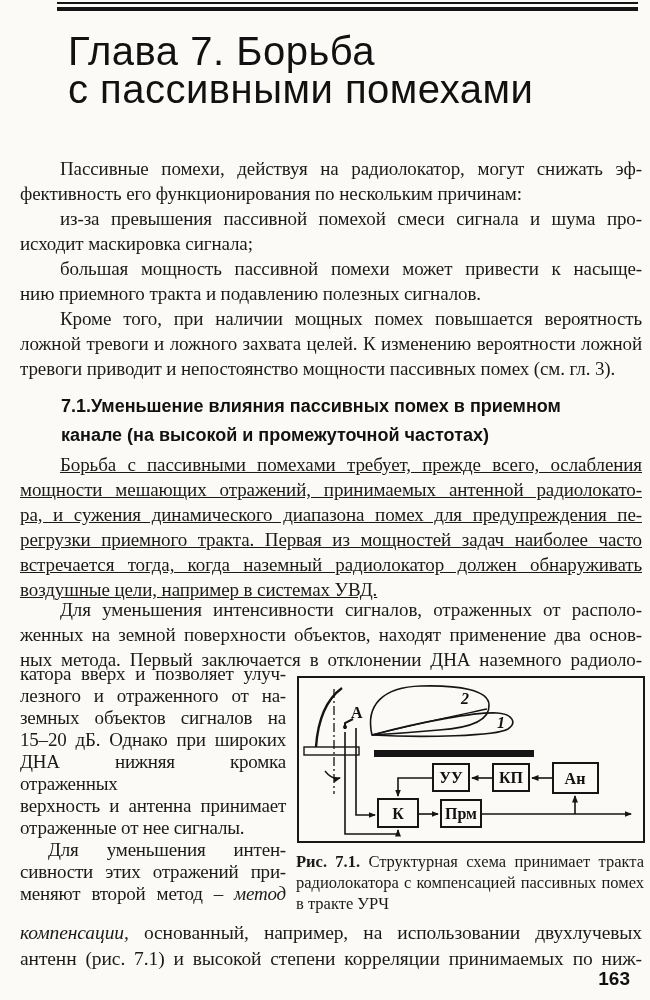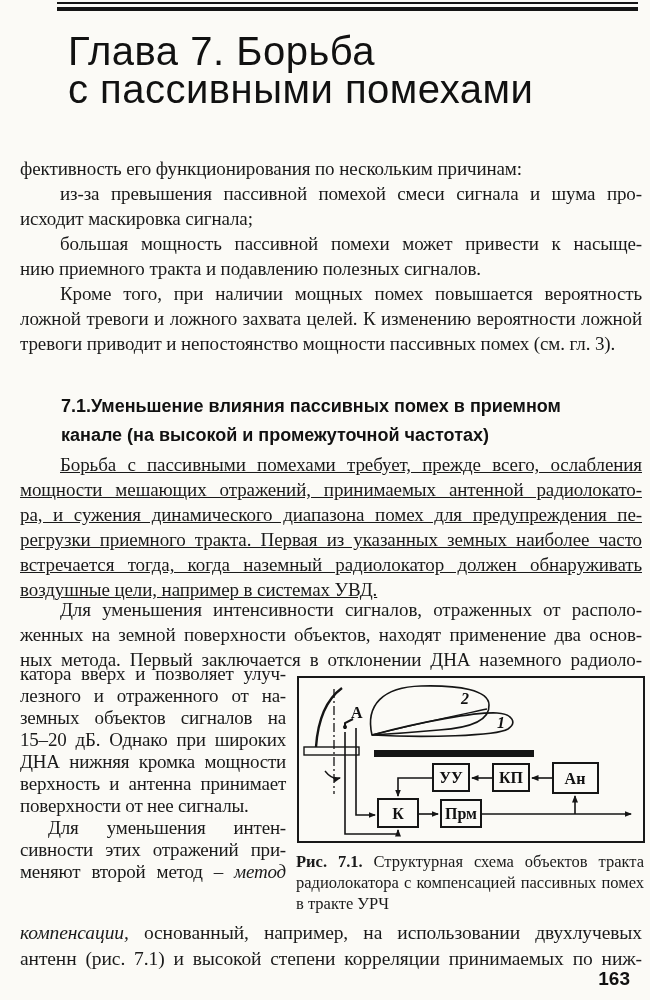--- a/index.html
+++ b/index.html
@@ -80,58 +80,59 @@
 
   <div class="rule rule-thin"></div>
   <div class="rule rule-thick"></div>
 
   <h1 class="title">
     <span>Глава 7. Борьба</span>
     <span>с пассивными помехами</span>
   </h1>
 
   <div class="block intro">
+    <span class="line ind">Пассивные помехи, действуя на радиолокатор, могут снижать эф-</span>
     <span class="line left">фективность его функционирования по нескольким причинам:</span>
     <span class="line ind">из-за превышения пассивной помехой смеси сигнала и шума про-</span>
     <span class="line left">исходит маскировка сигнала;</span>
     <span class="line ind">большая мощность пассивной помехи может привести к насыще-</span>
     <span class="line left">нию приемного тракта и подавлению полезных сигналов.</span>
     <span class="line ind">Кроме того, при наличии мощных помех повышается вероятность</span>
     <span class="line">ложной тревоги и ложного захвата целей. К изменению вероятности ложной</span>
     <span class="line left">тревоги приводит и непостоянство мощности пассивных помех (см. гл. 3).</span>
   </div>
 
   <h2 class="section">
     <span>7.1.Уменьшение влияния пассивных помех в приемном</span>
     <span>канале (на высокой и промежуточной частотах)</span>
   </h2>
 
   <div class="block body1">
     <span class="line ind">Борьба с пассивными помехами требует, прежде всего, ослабления</span>
     <span class="line">мощности мешающих отражений, принимаемых антенной радиолокато-</span>
     <span class="line">ра, и сужения динамического диапазона помех для предупреждения пе-</span>
-    <span class="line">регрузки приемного тракта. Первая из указанных земных наиболее часто</span>
+    <span class="line">регрузки приемного тракта. Первая из мощностей задач наиболее часто</span>
     <span class="line">встречается тогда, когда наземный радиолокатор должен обнаруживать</span>
     <span class="line left">воздушные цели, например в системах УВД.</span>
   </div>
 
   <div class="block body2">
     <span class="line ind">Для уменьшения интенсивности сигналов, отраженных от располо-</span>
     <span class="line">женных на земной поверхности объектов, находят применение два основ-</span>
     <span class="line">ных метода. Первый заключается в отклонении ДНА наземного радиоло-</span>
   </div>
 
   <div class="column">
     <span class="line">катора вверх и позволяет улуч-</span>
     <span class="line">лезного и отраженного от на-</span>
     <span class="line">земных объектов сигналов на</span>
     <span class="line">15–20 дБ. Однако при широких</span>
-    <span class="line">ДНА нижняя кромка мощности</span>
+    <span class="line">ДНА нижняя кромка отраженных</span>
     <span class="line">верхность и антенна принимает</span>
-    <span class="line left">поверхности от нее сигналы.</span>
+    <span class="line left">отраженные от нее сигналы.</span>
     <span class="line ind">Для уменьшения интен-</span>
     <span class="line">сивности этих отражений при-</span>
     <span class="line"><span>меняют второй метод – </span><span class="ital">метод</span></span>
   </div>
 
   <div class="figure-box">
     <svg width="340" height="159" viewBox="0 0 340 159">
       <defs>
         <marker id="ah" markerWidth="9" markerHeight="8" refX="6.5" refY="3" orient="auto" markerUnits="userSpaceOnUse">
           <path d="M0,0 L7.5,3 L0,6 Z" fill="#151515"></path>
@@ -170,21 +171,21 @@
       <path d="M 134 100 L 99 100 L 99 118" fill="none" stroke="#151515" stroke-width="1.6" marker-end="url(#ah)"></path>
       <line x1="119" y1="136" x2="139" y2="136" stroke="#151515" stroke-width="1.6" marker-end="url(#ah)"></line>
       <line x1="182" y1="136" x2="332" y2="136" stroke="#151515" stroke-width="1.6" marker-end="url(#ah)"></line>
       <path d="M 276 136 L 276 118" fill="none" stroke="#151515" stroke-width="1.6" marker-end="url(#ah)"></path>
       <path d="M 57 50 L 57 137 L 76 137" fill="none" stroke="#151515" stroke-width="1.6" marker-end="url(#ah)"></path>
       <path d="M 46 54 L 46 156 L 99 156 L 99 152" fill="none" stroke="#151515" stroke-width="1.6" marker-end="url(#ah)"></path>
     </svg>
   </div>
 
   <div class="caption">
-    <span class="cap-line"><b>Рис. 7.1.</b><span> Структурная схема объектов тракта</span></span>
+    <span class="cap-line"><b>Рис. 7.1.</b><span> Структурная схема принимает тракта</span></span>
     <span class="cap-line">радиолокатора с компенсацией пассивных помех</span>
     <span class="cap-line left">в тракте УРЧ</span>
   </div>
 
   <div class="block bottom">
     <span class="line"><span class="ital">компенсации,</span><span> основанный, например, на использовании двухлучевых</span></span>
     <span class="line">антенн (рис. 7.1) и высокой степени корреляции принимаемых по ниж-</span>
   </div>
 
   <div class="pagenum">163</div>

